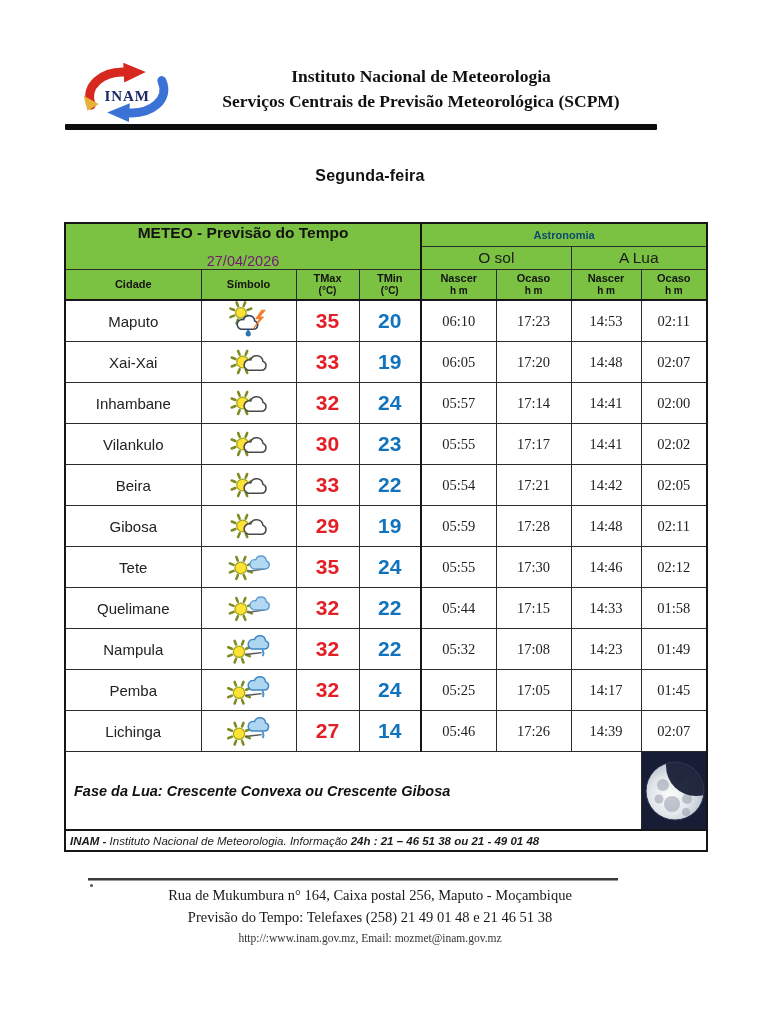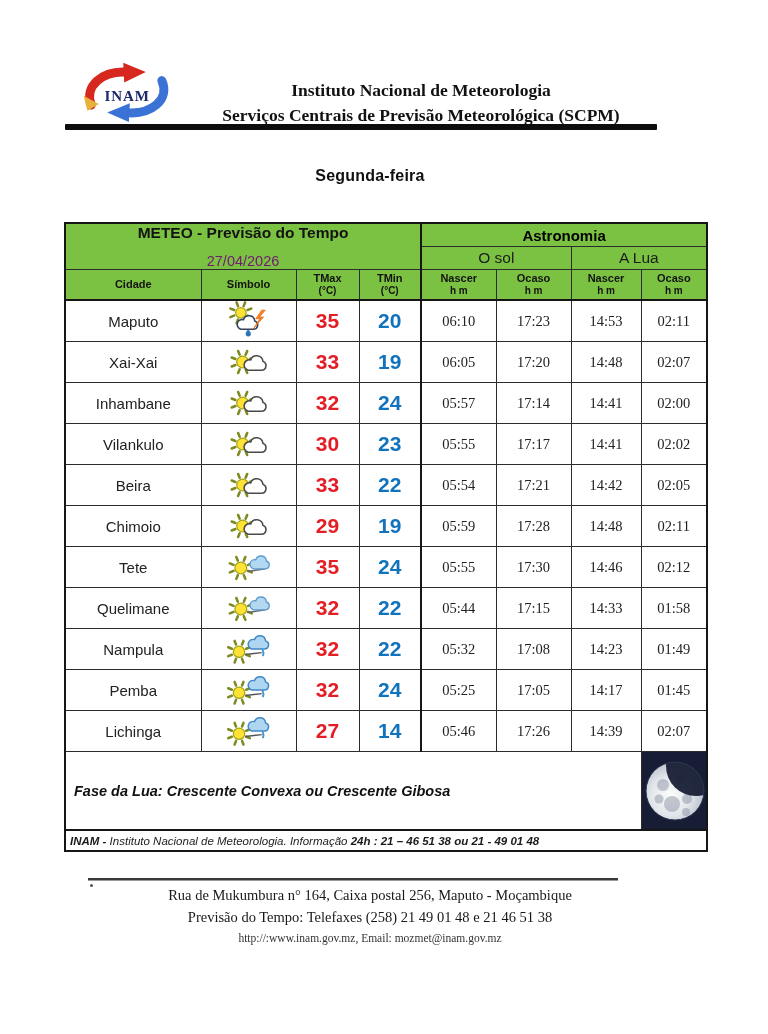--- a/index.html
+++ b/index.html
@@ -1,40 +1,40 @@
 <!DOCTYPE html>
 <html><head>
 <meta charset="utf-8">
 <style>
   html,body{margin:0;padding:0;background:#ffffff;}
   body{width:768px;height:1034px;position:relative;font-family:"Liberation Sans",sans-serif;color:#1a1a1a;overflow:hidden;}
 
   
   .hdr{position:absolute;top:58px;left:64px;width:594px;height:62px;}
   .logo{position:absolute;left:4px;top:0;width:118px;height:64px;}
-  .hdr-title{position:absolute;left:120px;top:20px;width:474px;text-align:center;
+  .hdr-title{position:absolute;left:120px;top:6px;width:474px;text-align:center;
     font-family:"Liberation Serif",serif;font-weight:bold;font-size:17.5px;line-height:1.4;color:#111;}
   .rule{position:absolute;top:124px;left:65px;width:592px;height:6px;background:#0d0d0d;border-radius:1px;}
 
   
   .day-title{position:absolute;top:167px;left:64px;width:612px;text-align:center;
     font-weight:bold;font-size:16px;letter-spacing:.2px;color:#111;}
 
   
   table.fc{position:absolute;top:222px;left:64px;width:642px;border-collapse:collapse;table-layout:fixed;
     border:2.5px solid #161616;}
   table.fc td{border:1.5px solid #2c2c2c;text-align:center;vertical-align:middle;padding:0;overflow:hidden;}
   .g{background:#7cc242;}
   .sep-l{border-left:2.4px solid #161616 !important;}
   .hdr-bottom{border-bottom:2.2px solid #161616 !important;margin-left:18px;}
 
   .meteo-cell{height:44px;}
   .meteo-main{font-weight:bold;font-size:15.5px;color:#131313;}
   .meteo-date{font-size:14.5px;color:#701a75;margin-top:11px;}
-  .astro-cell{height:22px;font-weight:bold;font-size:15px;color:#000000;margin-top:36px;}
+  .astro-cell{height:22px;font-weight:bold;font-size:11px;color:#0c4a6e;margin-top:36px;}
   .body-cell{height:22px;font-size:15.5px;color:#1c1c1c;}
   .colhead{height:29px;font-weight:bold;font-size:11px;line-height:1.15;color:#131313;}
   .colhead .sub{font-size:10px;font-weight:bold;}
 
   tr.datarow td{height:40px;background:#fff;}
   .c-city{font-size:15px;color:#222;}
   .c-tmax{font-weight:bold;font-size:21px;color:#e41e25;}
   .c-tmin{font-weight:bold;font-size:21px;color:#1273bd;}
   .c-time{font-family:"Liberation Serif",serif;font-size:14.5px;color:#222;}
   .c-sym svg{display:block;margin:0 auto;}
@@ -244,21 +244,21 @@
               <path d="M31 31 h15 a5 5 0 0 0 1.4-9.7 a7 7 0 0 0-13.5-1.6 A5.3 5.3 0 0 0 31 31 Z" fill="#fff" stroke="#4a4a4a" stroke-width="1.7"></path>
             </svg></span></td>
         <td class="c-tmax">33</td>
         <td class="c-tmin">22</td>
         <td class="c-time sep-l">05:54</td>
         <td class="c-time">17:21</td>
         <td class="c-time">14:42</td>
         <td class="c-time">02:05</td>
       </tr>
       <tr class="datarow">
-        <td class="c-city">Chimoio</td>
+        <td class="c-city">Gibosa</td>
         <td class="c-sym"><span><svg viewBox="0 0 64 44" width="58" height="40">
               <g stroke="#7d8a1f" stroke-width="2.8" stroke-linecap="round">
                 <line x1="33.0" y1="25.3" x2="37.1" y2="27.0"></line>
                 <line x1="28.3" y1="30.0" x2="30.0" y2="34.1"></line>
                 <line x1="21.7" y1="30.0" x2="20.0" y2="34.1"></line>
                 <line x1="17.0" y1="25.3" x2="12.9" y2="27.0"></line>
                 <line x1="17.0" y1="18.7" x2="12.9" y2="17.0"></line>
                 <line x1="21.7" y1="14.0" x2="20.0" y2="9.9"></line>
                 <line x1="28.3" y1="14.0" x2="30.0" y2="9.9"></line>
                 <line x1="33.0" y1="18.7" x2="37.1" y2="17.0"></line>

